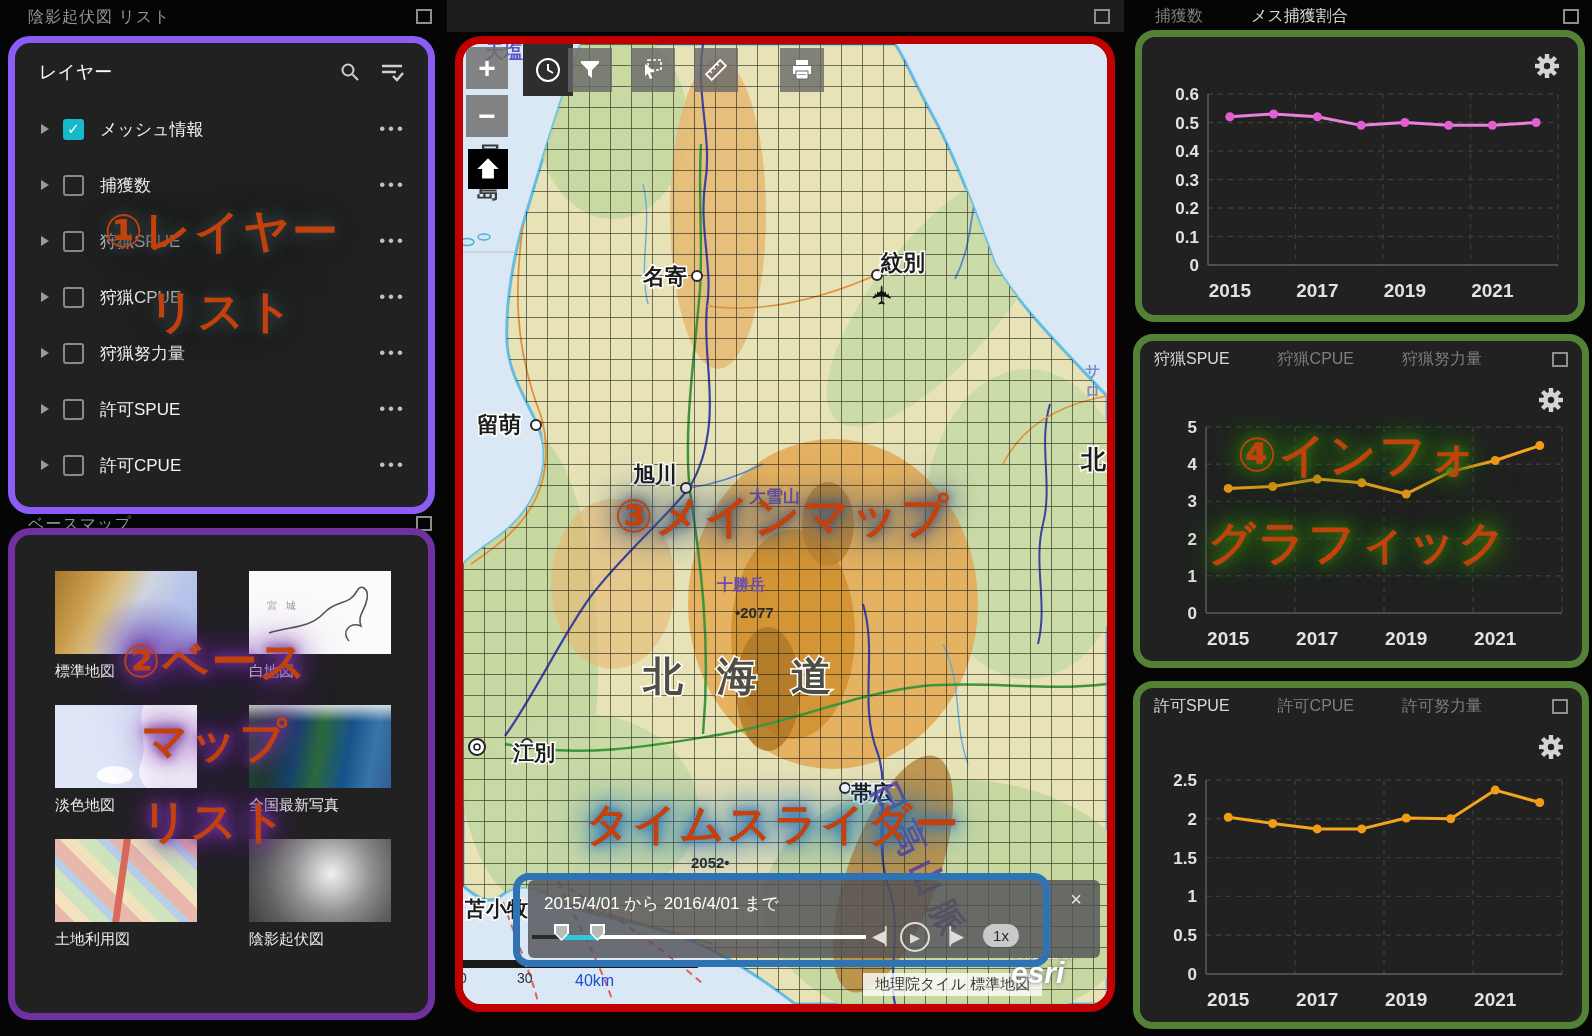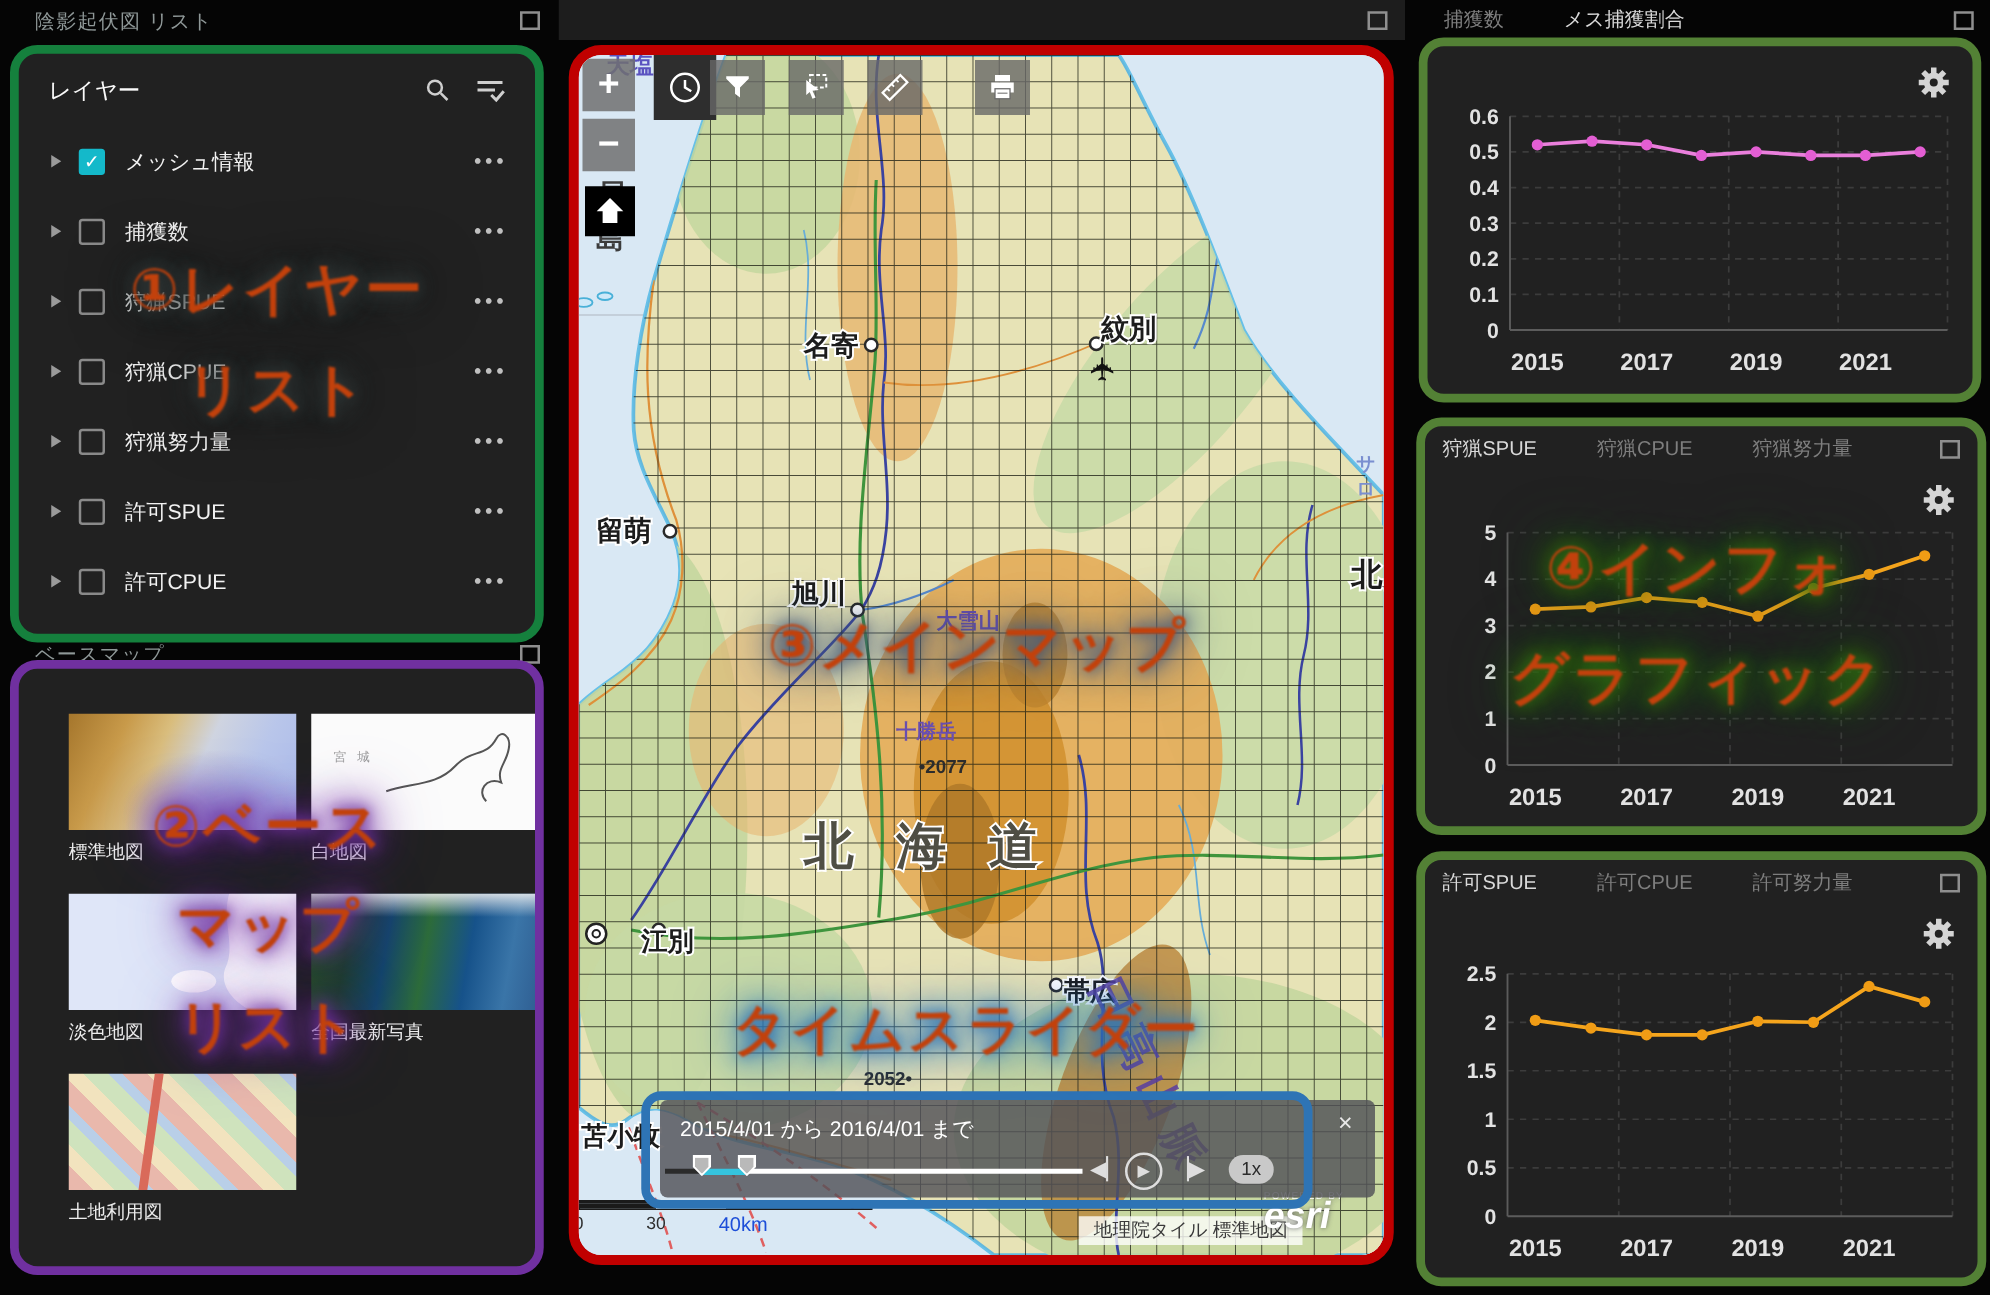--- a/index.html
+++ b/index.html
@@ -2,36 +2,36 @@
 <html><head>
 <meta charset="utf-8">
 <style>
   html,body{margin:0;padding:0;background:#000;}
   body{font-family:"Liberation Sans","DejaVu Sans",sans-serif;}
   #stage{position:relative;width:1592px;height:1036px;background:#050505;overflow:hidden;}
   .hdrtext{position:absolute;font-size:16px;color:#8f9898;letter-spacing:1px;}
   .wmax{position:absolute;width:12px;height:11px;border:2px solid #8f8f8f;background:transparent;}
   
   #layerPanel{position:absolute;left:8px;top:36px;width:413px;height:464px;background:#212121;
-    border:7px solid #15803d;border-radius:22px;overflow:hidden;}
+    border:7px solid #8b5cf6;border-radius:22px;overflow:hidden;}
   .ptitle{display:flex;align-items:center;height:58px;padding:0 24px;}
   .ptitle .t{font-size:18px;color:#fafafa;}
   .ptitle .icons{margin-left:auto;display:flex;gap:20px;align-items:center;}
   .lrow{display:flex;align-items:center;height:56px;padding:0 22px 0 26px;}
   .arrow{width:0;height:0;border-left:8px solid #9a9a9a;border-top:5px solid transparent;border-bottom:5px solid transparent;margin-right:14px;}
   .cbox{width:21px;height:21px;border:2px solid #8a8a8a;border-radius:3px;box-sizing:border-box;
     display:flex;align-items:center;justify-content:center;font-size:15px;color:#fff;}
   .cbox.on{background:#14b9ca;border-color:#14b9ca;font-weight:bold;}
   .llabel{margin-left:16px;font-size:17px;color:#f2f2f2;}
   .ldots{margin-left:auto;color:#c0c0c0;font-size:17px;letter-spacing:3px;}
   #bmPanel{position:absolute;left:8px;top:528px;width:413px;height:478px;background:#212121;
     border:7px solid #7030A0;border-radius:22px;overflow:hidden;z-index:35;}
   #bmGrid{position:absolute;left:40px;top:36px;display:grid;grid-template-columns:142px 142px;column-gap:52px;row-gap:24px;}
   .bmcard{width:142px;}
-  .bmthumb{width:142px;height:93px;position:relative;overflow:hidden;padding-left:40px;}
+  .bmthumb{width:142px;height:83px;position:relative;overflow:hidden;}
   .bmlabel{font-size:15px;color:#ececec;margin-top:8px;}
   .th-standard{background:radial-gradient(ellipse at 65% 85%,rgba(138,126,201,.8) 0%,rgba(138,126,201,0) 45%),
     linear-gradient(115deg,#a5762c 0%,#c89a4a 22%,#d9bd7d 38%,#cfd4e0 55%,#b9c6ea 75%,#aab9ea 100%);}
   .th-white{background:#fbfbfb;}
   .th-white .miyagi{position:absolute;left:18px;top:28px;font-size:10px;color:#9a9a9a;letter-spacing:3px;}
   .th-photo{background:linear-gradient(180deg,rgba(240,240,240,.85) 0%,rgba(240,240,240,0) 20%),
     linear-gradient(100deg,#27541f 0%,#1b3f2a 18%,#14456b 34%,#2c6b3a 50%,#16528a 68%,#3a75a8 85%,#2f5e92 100%);}
   .th-pale{background:#dfe6f8;}
   .th-landuse{background:repeating-linear-gradient(45deg,#e9b8ac 0 14px,#f2e3be 14px 26px,#cfe3bd 26px 40px,#b9cfe8 40px 48px);}
   .th-landuse:after{content:"";position:absolute;left:62px;top:-6px;width:7px;height:110px;background:#d96a5a;transform:rotate(8deg);}
@@ -175,20 +175,24 @@
           <div class="bmlabel">淡色地図</div>
         </div>
         <div class="bmcard">
           <div class="bmthumb th-photo"></div>
           <div class="bmlabel">全国最新写真</div>
         </div>
         <div class="bmcard">
           <div class="bmthumb th-landuse"></div>
           <div class="bmlabel">土地利用図</div>
         </div>
+        <div class="bmcard">
+          <div class="bmthumb th-hillshade"></div>
+          <div class="bmlabel">陰影起伏図</div>
+        </div>
       </div>
   </div>
 
   <div id="mapHdr"></div>
   <div class="wmax" style="left:1094px;top:9px;"></div>
 
   <div id="mapPanel">
     <svg id="mapSvg" width="644" height="960" viewBox="0 0 644 960">
       <defs>
         <pattern id="mesh" width="21" height="21" patternUnits="userSpaceOnUse">

